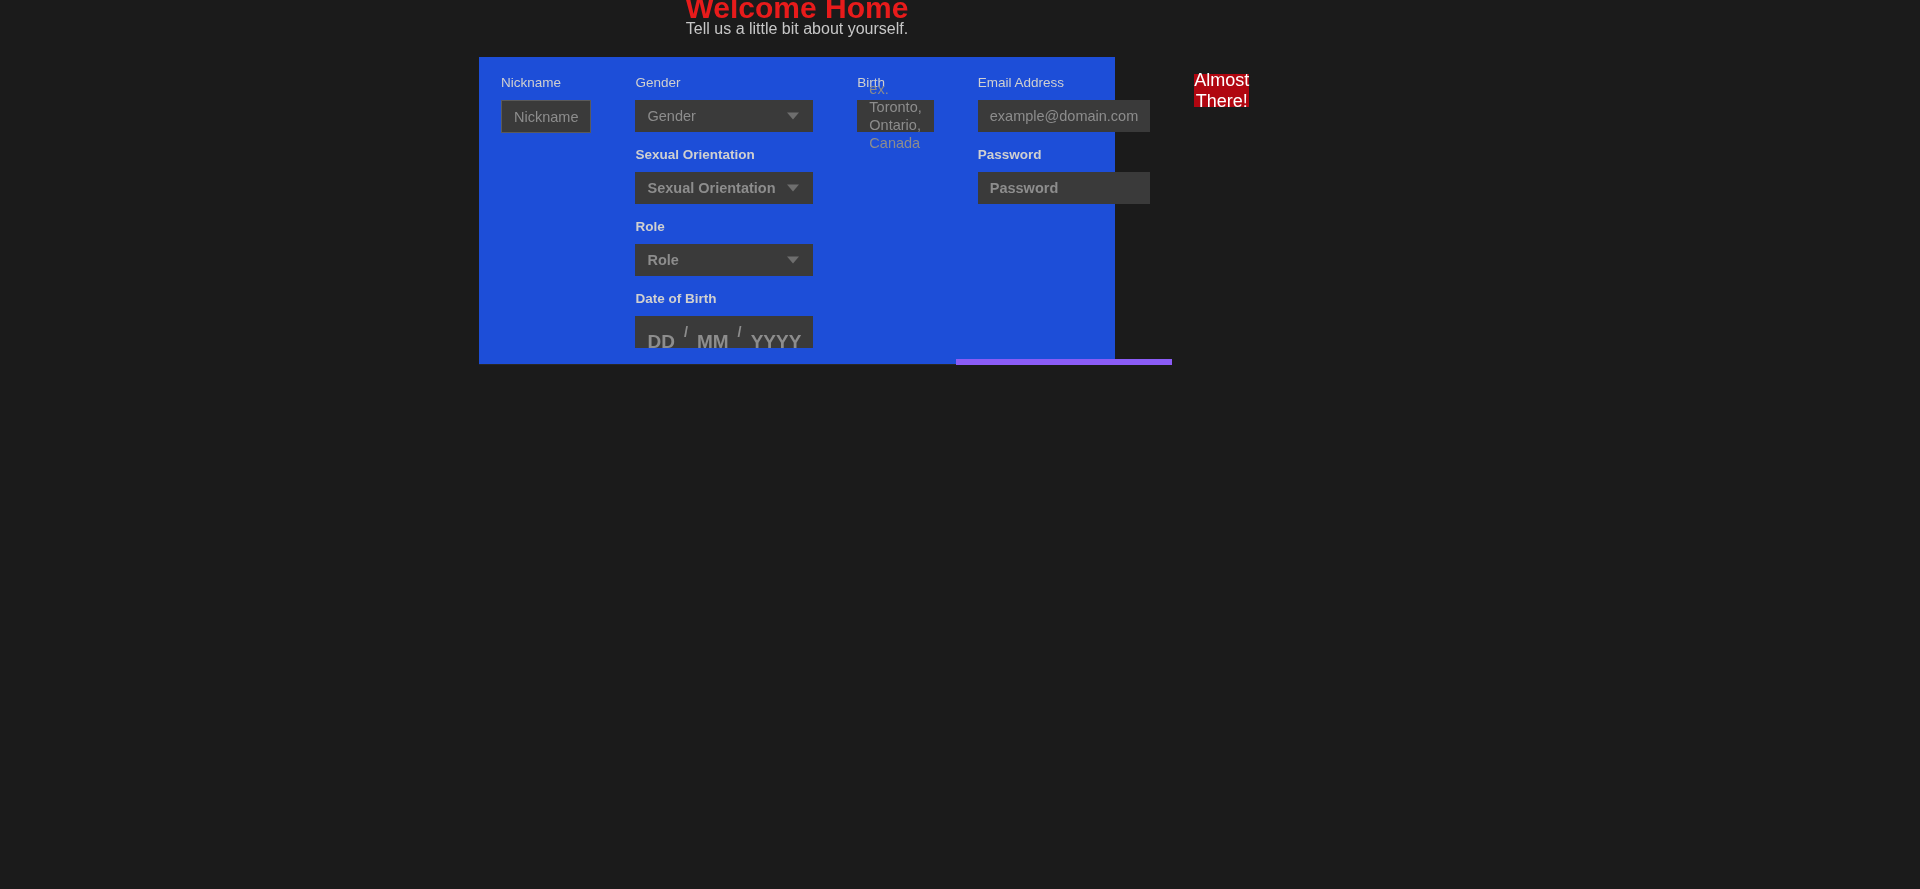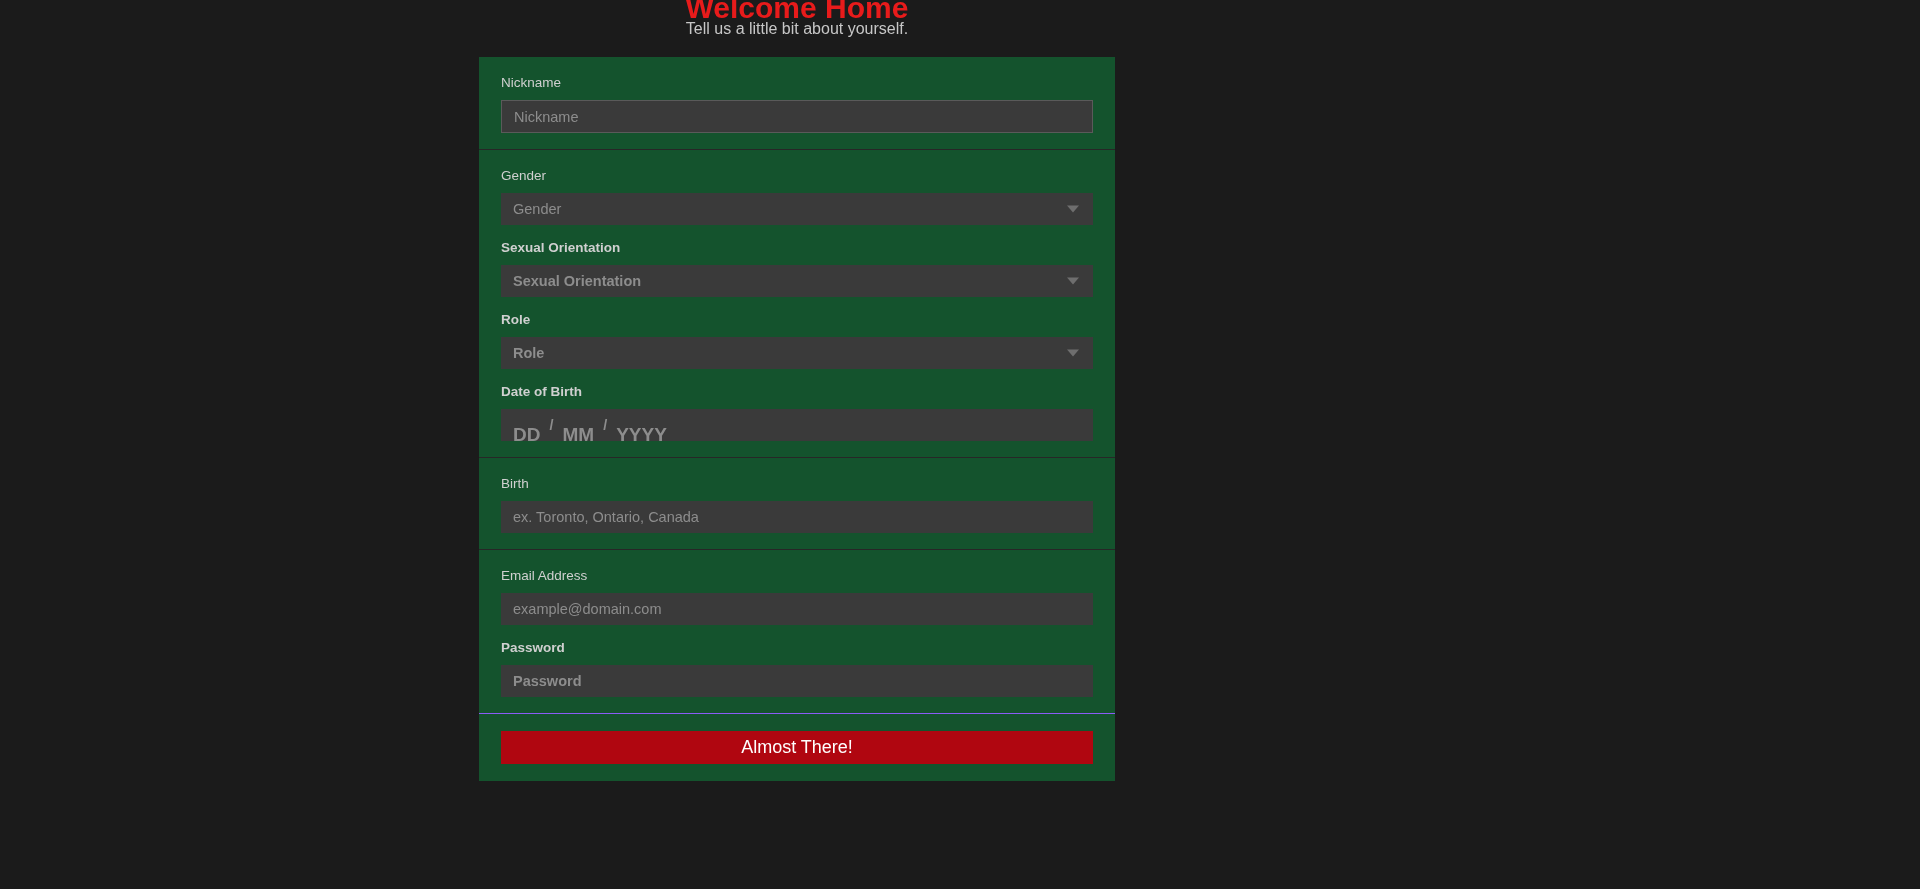--- a/index.html
+++ b/index.html
@@ -41,33 +41,33 @@
   .page-subtitle {
     color: #c7c7c7;
     font-size: 16px;
     line-height: 20px;
   }
 
   
   .form-card {
     width: 636px;
     margin-top: 18px;
-    background: #14532d;
-    display: flex;
-    flex-direction: column;
+    background: #1d4ed8;
+    display: flex;
+    flex-direction: row;
   }
 
   .card-section {
     padding: 18px 22px 16px 22px;
     border-bottom: 1px solid #272727;
     display: flex;
     flex-direction: column;
   }
 
-  .card-section.last { border-bottom: 1px solid #8b5cf6; }
+  .card-section.last { border-bottom: 6px solid #8b5cf6; }
 
   .field { display: flex; flex-direction: column; }
   .field + .field { margin-top: 15px; font-weight: bold; }
 
   .field-label {
     color: #d0d0d0;
     font-size: 13.5px;
     line-height: 16px;
     margin-bottom: 9px;
   }

